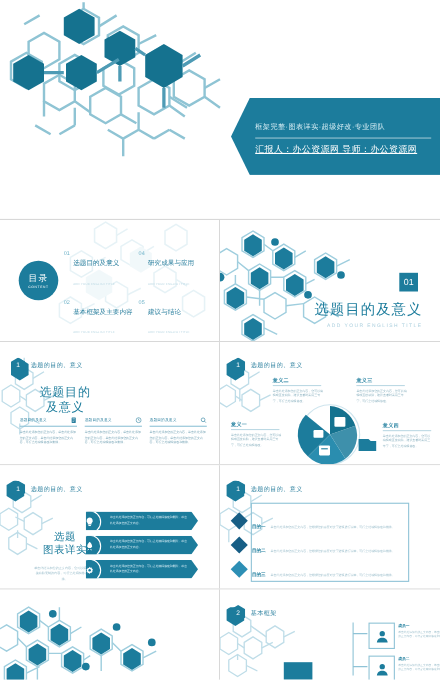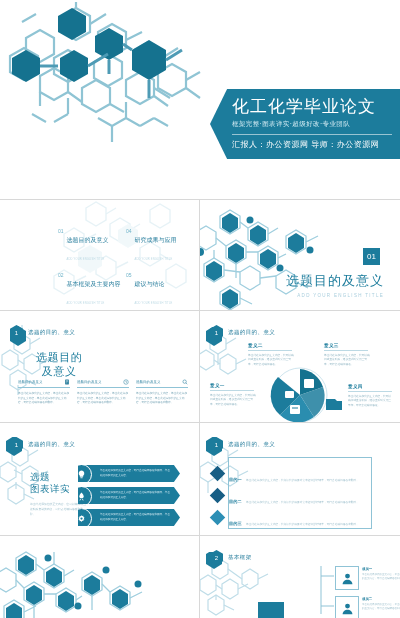--- a/index.html
+++ b/index.html
@@ -22,21 +22,21 @@
   .banner{
     position:absolute;left:210px;top:89px;width:190px;height:70px;
     background:#1C7C9C;
     clip-path:polygon(9% 0,100% 0,100% 100%,9% 100%,0 50%);
     display:flex;flex-direction:column;justify-content:center;
     padding-left:22px;box-sizing:border-box;
   }
   .banner .t1{color:#fff;font-size:17px;letter-spacing:1px;line-height:1.1;font-weight:400;}
   .banner .t2{color:#d6edf4;font-size:6.5px;letter-spacing:.4px;margin-top:3px;}
   .banner .rule{height:1px;background:rgba(255,255,255,.55);margin:5px 0 4px 0;width:160px;}
-  .banner .t3{color:#fff;font-size:8px;letter-spacing:.5px;}
+  .banner .t3{color:#fff;font-size:8px;letter-spacing:.5px;text-decoration:underline;}
 
   
   #s2{left:0;top:200px;width:199px;height:110px;}
   .toc-badge{
     position:absolute;left:17px;top:37px;width:36px;height:36px;border-radius:50%;
     background:#1C7C9C;color:#fff;display:flex;flex-direction:column;
     align-items:center;justify-content:center;
   }
   .toc-badge .cn{font-size:8px;letter-spacing:1px;}
   .toc-badge .en{font-size:3px;letter-spacing:.6px;margin-top:1px;}
@@ -80,21 +80,21 @@
 
   
   #s5{left:200px;top:311px;width:200px;height:111px;}
   .pt{position:absolute;}
   .pt .h{color:#1C7C9C;font-size:4.6px;font-weight:bold;letter-spacing:.3px;}
   .pt .b{color:#8fb4c2;font-size:2.7px;line-height:1.65;margin-top:3px;}
   .pt .u{border-bottom:1px solid #bcd9e4;width:44px;margin-top:2px;}
 
   
   #s6{left:0;top:423px;width:199px;height:112px;}
-  .arw-t{position:absolute;left:30px;top:48px;}
+  .arw-t{position:absolute;left:30px;top:60px;text-align:center;}
   .arw-t .cn{color:#1C7C9C;font-size:9.5px;line-height:1.3;letter-spacing:.5px;}
   .arw-t .b{color:#9dbfcc;font-size:2.8px;line-height:1.8;margin-top:6px;width:58px;}
   .arrows{position:absolute;left:78px;top:42px;}
   .arrow{
     position:relative;width:102px;height:17px;background:#1C7C9C;margin-bottom:5px;
     clip-path:polygon(0 0,94% 0,100% 50%,94% 100%,0 100%);
     display:flex;align-items:center;padding-left:22px;box-sizing:border-box;
   }
   .arrow .at{color:#d9eef5;font-size:2.6px;line-height:1.7;width:72px;}
   .bubble{
@@ -150,21 +150,20 @@
         <polygon points="10,56 24,48 38,56 38,72 24,80 10,72"></polygon>
         <polygon points="58,56 72,48 86,56 86,72 72,80 58,72"></polygon>
         <polygon points="130,48 147,38 164,48 164,68 147,78 130,68"></polygon>
       </g>
       <g fill="none" stroke="#4E9BB5" stroke-width="3">
         <path d="M86,64 L106,52 M121,42 L130,48 M38,64 L56,64 M164,58 L180,48 M147,78 L147,96 M107,58 L107,72"></path>
       </g>
     </svg>
 
     <div class="banner">
-      <div class="t1">化工化学毕业论文</div>
       <div class="t2">框架完整·图表详实·超级好改·专业团队</div>
       <div class="rule"></div>
       <div class="t3">汇报人：办公资源网    导师：办公资源网</div>
     </div>
   </div>
 
   <div class="sep-h" style="top:199px;"></div>
   <div class="sep-v" style="left:199px;top:200px;height:110px;"></div>
 
   <div class="slide" id="s2">
@@ -179,20 +178,24 @@
         <polygon points="166,70 176,64 186,70 186,82 176,88 166,82"></polygon>
         <polygon points="54,76 64,70 74,76 74,88 64,94 54,88"></polygon>
         <path d="M106,14 L116,8 M130,30 L140,24 M84,40 L96,34 M116,68 L128,62 M74,82 L86,76 M160,54 L170,60"></path>
       </g>
       <g fill="#E2F0F5">
         <polygon points="118,30 128,24 138,30 138,42 128,48 118,42"></polygon>
         <polygon points="78,52 90,45 102,52 102,66 90,73 78,66"></polygon>
       </g>
     </svg>
 
+    <div class="toc-badge">
+      <div class="cn">目录</div>
+      <div class="en">CONTENT</div>
+    </div>
 
     <div class="toc-grid">
       <div class="toc-item">
         <span class="toc-num">01</span>
         <span class="toc-tx"><span class="cn">选题目的及意义</span><span class="en">ADD YOUR ENGLISH TITLE</span></span>
       </div>
       <div class="toc-item">
         <span class="toc-num">04</span>
         <span class="toc-tx"><span class="cn">研究成果与应用</span><span class="en">ADD YOUR ENGLISH TITLE</span></span>
       </div>

